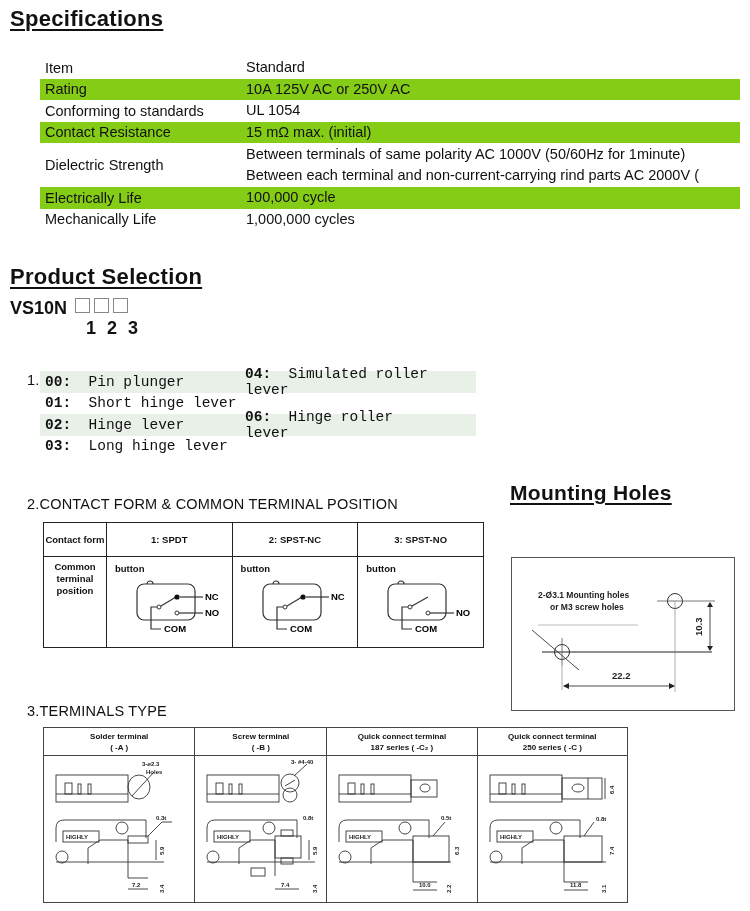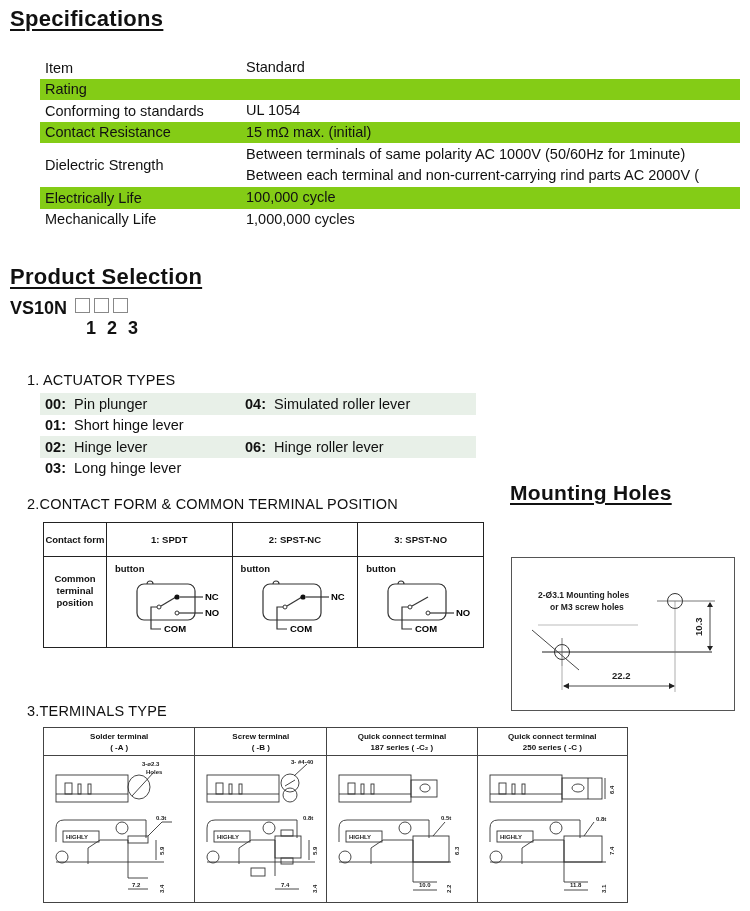--- a/index.html
+++ b/index.html
@@ -8,21 +8,21 @@
   .spec-table { position: absolute; left: 40px; top: 57px; width: 700px; font-size: 14.5px; }
   .spec-row { display: flex; min-height: 21.5px; align-items: center; padding-left: 5px; }
   .spec-row.shade { background: #84cc16; }
   .spec-row .k { width: 201px; flex: none; }
   .spec-row .v { flex: 1; line-height: 21px; }
   .spec-row.tall { align-items: center; }
   .model { position: absolute; left: 10px; top: 298px; font-size: 18px; font-weight: bold; display: flex; }
   .box { display: inline-block; width: 15px; height: 15px; border: 1.2px solid #888; margin-left: 4px; }
   .model-nums { position: absolute; left: 86px; top: 318px; font-size: 18px; font-weight: bold; word-spacing: 6px; }
   .sec-title { position: absolute; font-size: 14.5px; letter-spacing: 0.2px; }
-  .act-table { position: absolute; left: 40px; top: 393px; width: 436px; font-size: 14.5px; }
+  .act-table { position: absolute; left: 40px; top: 371px; width: 436px; font-size: 14.5px; font-family: Liberation Mono, monospace; }
   .act-row { display: flex; height: 21.5px; align-items: center; padding-left: 5px; }
   .act-row.shade { background: #e8f0e8; }
   .act-cell { width: 200px; flex: none; }
   .act-cell b { font-weight: bold; }
   .cf-table { position: absolute; left: 43px; top: 522px; width: 441px; height: 125px; border-collapse: collapse; font-size: 9.5px; font-weight: bold; }
   .cf-table td { border: 1.3px solid #222; vertical-align: middle; text-align: center; }
   .cf-table .hdr td { height: 34px; }
   .cf-cell { position: relative; height: 91px; }
   .cf-cell .btn-lbl { position: absolute; left: 8px; top: 6px; }
   .cf-cell svg { position: absolute; left: 10px; top: 16px; }
@@ -38,20 +38,21 @@
 
 <div class="h1" style="left:10px; top:6px;">Specifications</div>
 
 <div class="spec-table">
   <div class="spec-row">
     <span class="k">Item</span>
     <span class="v">Standard</span>
   </div>
   <div class="spec-row shade">
     <span class="k">Rating</span>
+    <span class="v">10A 125V AC or 250V AC</span>
   </div>
   <div class="spec-row">
     <span class="k">Conforming to standards</span>
     <span class="v">UL 1054</span>
   </div>
   <div class="spec-row shade">
     <span class="k">Contact Resistance</span>
     <span class="v">15 mΩ max. (initial)</span>
   </div>
   <div class="spec-row tall" style="padding-top:1px;padding-bottom:1px;">
@@ -104,21 +105,21 @@
 
 <table class="cf-table">
   <tbody>
       <tr class="hdr">
     <td style="width:63px; line-height:12px;">Contact form</td>
     <td style="width:126px;">1:   SPDT</td>
     <td style="width:126px;">2:   SPST-NC</td>
     <td style="width:126px;">3:   SPST-NO</td>
   </tr>
   <tr>
-    <td style="line-height:12px; vertical-align:top; padding-top:16px;">Common terminal position</td>
+    <td style="line-height:12px; vertical-align:top; padding-top:4px;">Common terminal position</td>
     <td class="cf-cell">
       <span class="btn-lbl">button</span>
       <svg width="115" height="75">
         <rect x="20" y="11" width="58" height="36" rx="7" fill="none" stroke="#333" stroke-width="1.2"></rect>
         <path d="M30 11 a3 3 0 0 1 6 0" fill="none" stroke="#333" stroke-width="1.2"></path>
         <circle cx="42" cy="34" r="2" fill="#fff" stroke="#333"></circle>
         <line x1="44" y1="33" x2="59" y2="24" stroke="#333" stroke-width="1.2"></line>
         <circle cx="60" cy="24" r="2.6" fill="#111"></circle>
         <line x1="63" y1="24" x2="86" y2="24" stroke="#333" stroke-width="1.2"></line>
         <circle cx="60" cy="40" r="2" fill="#fff" stroke="#333"></circle>

